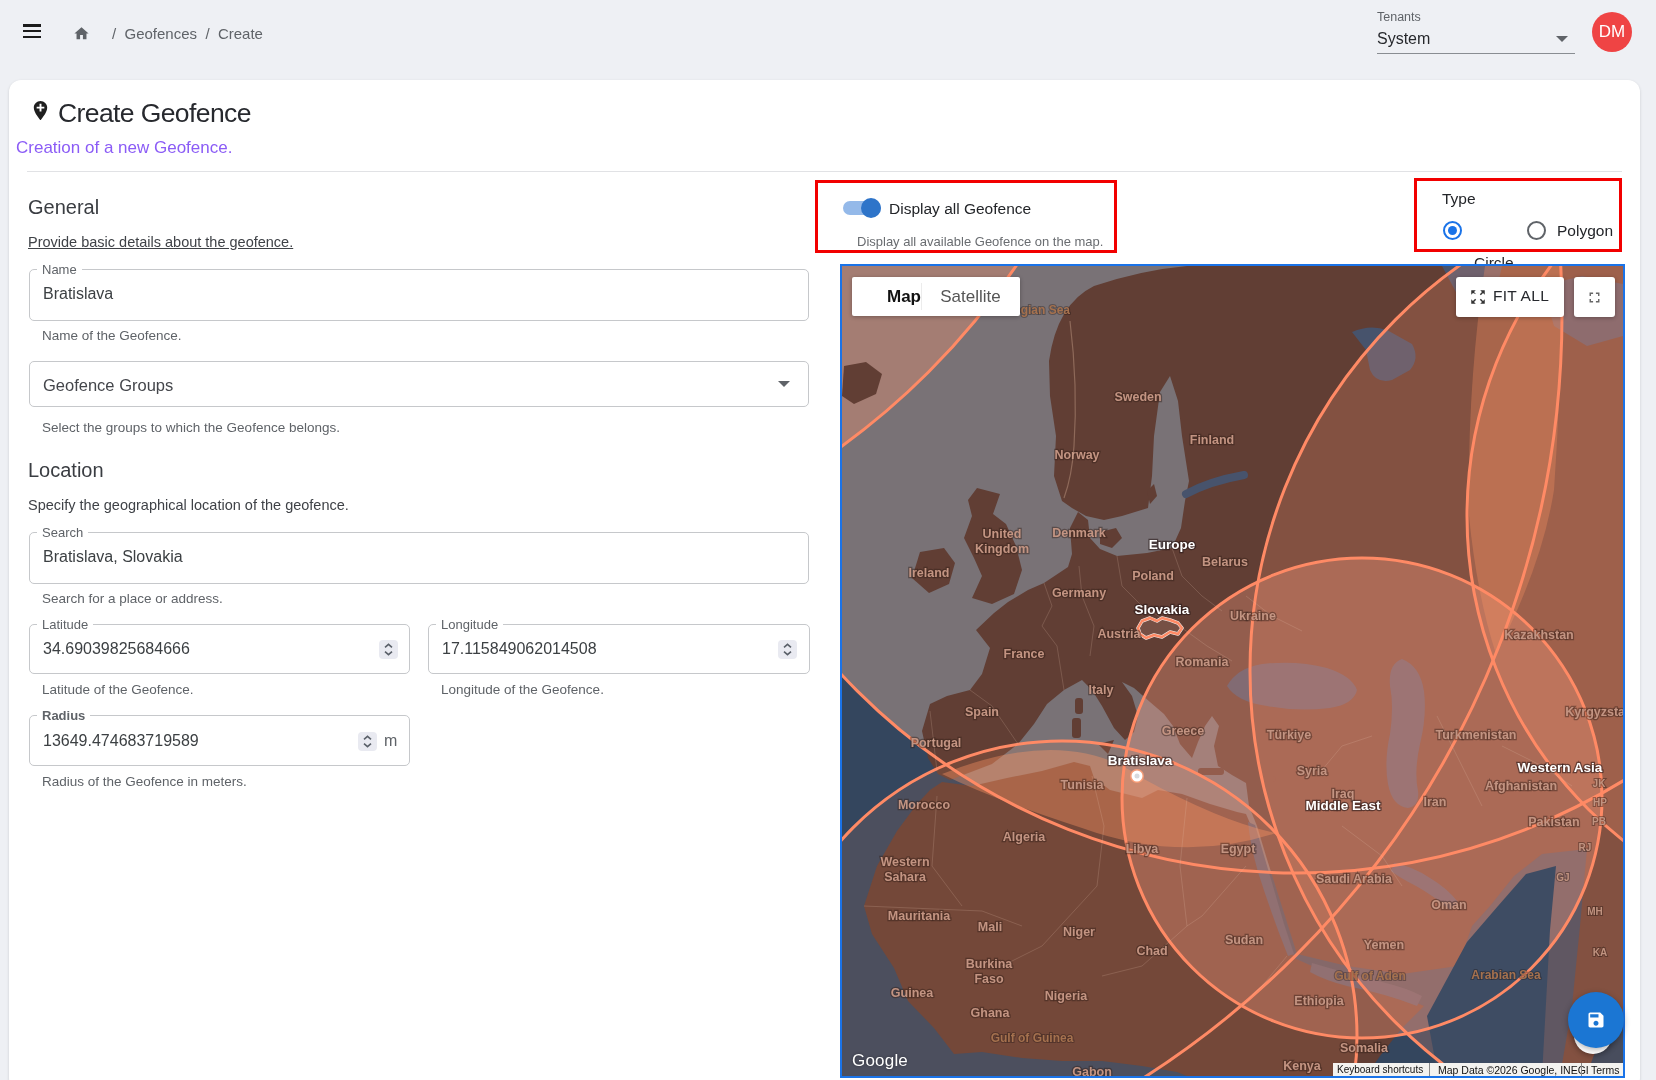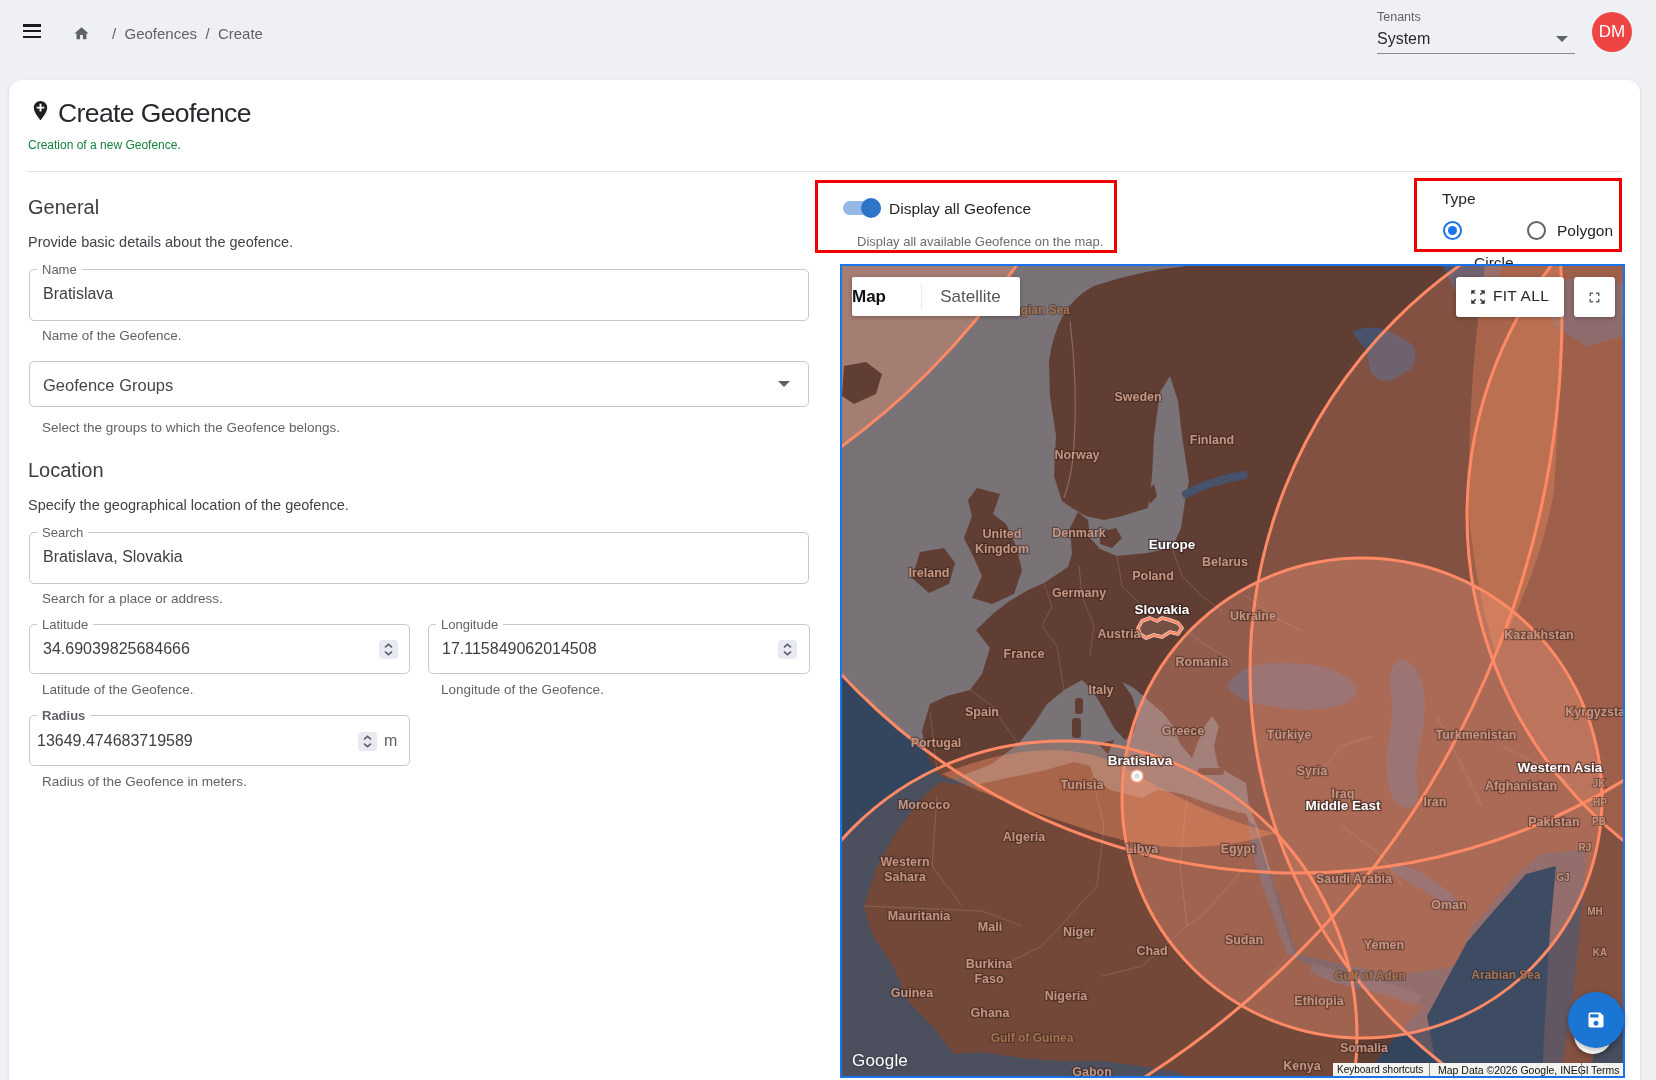--- a/index.html
+++ b/index.html
@@ -32,25 +32,25 @@
   <div class="abs" style="left:1377px;top:53px;width:198px;height:1px;background:#898d92;"></div>
   <div class="abs" style="left:1556px;top:36px;width:0;height:0;border-left:6px solid transparent;border-right:6px solid transparent;border-top:6px solid #5f6368;"></div>
   <div class="abs" style="left:1592px;top:12px;width:40px;height:40px;border-radius:50%;background:#ef4444;color:#fff;font-size:17px;text-align:center;line-height:40px;">DM</div>
 
   <div class="abs" style="left:9px;top:80px;width:1631px;height:1010px;background:#fff;border-radius:12px;box-shadow:0 1px 3px rgba(0,0,0,0.15);"></div>
 
   <svg class="abs" style="left:29px;top:99px;" width="23" height="23" viewBox="0 0 24 24">
       <path fill="#1f1f1f" d="M12 2C8.14 2 5 5.14 5 9c0 5.25 7 13 7 13s7-7.75 7-13c0-3.86-3.14-7-7-7zm4 8h-3v3h-2v-3H8V8h3V5h2v3h3v2z"></path>
     </svg>
   <div class="abs" style="left:58px;top:98px;font-size:26.5px;letter-spacing:-0.6px;color:#27292e;">Create Geofence</div>
-  <div class="abs" style="left:28px;top:138px;font-size:12px;color:#15803d;">Creation of a new Geofence.</div>
+  <div class="abs" style="left:16px;top:138px;font-size:17px;color:#8b5cf6;">Creation of a new Geofence.</div>
   <div class="abs" style="left:27px;top:171px;width:1595px;height:1px;background:#e1e2e5;"></div>
 
   <div class="h20" style="left:28px;top:196px;">General</div>
-  <div class="sub" style="left:28px;top:234px;">Provide basic details about the geofence.</div>
+  <div class="sub" style="left:28px;top:234px;text-decoration:underline;">Provide basic details about the geofence.</div>
 
   <div class="fieldbox" style="left:29px;top:269px;width:780px;height:52px;"></div>
   <div class="flabel" style="left:37px;top:262px;">Name</div>
   <div class="fvalue" style="left:43px;top:285px;">Bratislava</div>
   <div class="fhelp" style="left:42px;top:328px;">Name of the Geofence.</div>
 
   <div class="fieldbox" style="left:29px;top:361px;width:780px;height:46px;"></div>
   <div class="abs" style="left:43px;top:376px;font-size:16.5px;color:#44464b;">Geofence Groups</div>
   <div class="abs" style="left:778px;top:381px;width:0;height:0;border-left:6px solid transparent;border-right:6px solid transparent;border-top:6px solid #5f6368;"></div>
   <div class="fhelp" style="left:42px;top:420px;">Select the groups to which the Geofence belongs.</div>
@@ -77,21 +77,21 @@
   <div class="spin" style="left:778px;top:640px;"></div>
   <svg class="abs" style="left:782px;top:643px;" width="11" height="13" viewBox="0 0 11 13">
       <path d="M2 4.4 5.5 1.4 9 4.4M2 8.6 5.5 11.6 9 8.6" fill="none" stroke="#5a6069" stroke-width="1.6"></path>
     </svg>
 
   <div class="fhelp" style="left:42px;top:682px;">Latitude of the Geofence.</div>
   <div class="fhelp" style="left:441px;top:682px;">Longitude of the Geofence.</div>
 
   <div class="fieldbox" style="left:29px;top:715px;width:381px;height:51px;"></div>
   <div class="flabel" style="left:37px;top:708px;font-weight:bold;">Radius</div>
-  <div class="fvalue" style="left:37px;top:732px;">13649.474683719589</div>
+  <div class="fvalue" style="left:43px;top:732px;">13649.474683719589</div>
   <div class="spin" style="left:358px;top:732px;"></div>
   <svg class="abs" style="left:362px;top:735px;" width="11" height="13" viewBox="0 0 11 13">
       <path d="M2 4.4 5.5 1.4 9 4.4M2 8.6 5.5 11.6 9 8.6" fill="none" stroke="#5a6069" stroke-width="1.6"></path>
     </svg>
   <div class="abs" style="left:384px;top:732px;font-size:16px;color:#5f6368;">m</div>
   <div class="fhelp" style="left:42px;top:774px;">Radius of the Geofence in meters.</div>
 
   <div class="abs" style="left:815px;top:180px;width:302px;height:73px;border:3px solid #f20000;"></div>
   <div class="abs" style="left:843px;top:201px;width:38px;height:14px;border-radius:7px;background:#94b9e9;"></div>
   <div class="abs" style="left:861px;top:198px;width:20px;height:20px;border-radius:50%;background:#2e74c9;"></div>
@@ -253,21 +253,21 @@
             <path d="M595,450 L620,500 L640,540"></path>
             <path d="M660,480 L700,500 L730,520"></path>
             <path d="M500,560 L540,590 L560,620"></path>
           </g>
           <path d="M228,55 Q236,120 232,180 Q230,210 222,232" stroke="rgba(225,185,160,0.35)" stroke-width="1.2" fill="none"></path>
         </g>
 </svg>
   </div>
 
   <div class="abs" style="left:852px;top:277px;width:168px;height:39px;background:#fff;border-radius:2px;box-shadow:0 1px 4px rgba(0,0,0,0.3);"></div>
-  <div class="abs" style="left:852px;top:277px;width:69px;height:39px;font-size:17px;color:#111;font-weight:700;text-align:left;line-height:39px;">Map</div>
+  <div class="abs" style="left:852px;top:277px;width:69px;height:39px;font-size:17px;color:#111;font-weight:700;text-align:right;line-height:39px;">Map</div>
   <div class="abs" style="left:921px;top:283px;width:1px;height:27px;background:#ececec;"></div>
   <div class="abs" style="left:921px;top:277px;width:99px;height:39px;font-size:17px;color:#565656;text-align:center;line-height:39px;">Satellite</div>
 
   <div class="abs" style="left:1456px;top:277px;width:108px;height:40px;background:#fff;border-radius:3px;box-shadow:0 1px 4px rgba(0,0,0,0.3);"></div>
   <svg class="abs" style="left:1469px;top:288px;" width="18" height="18" viewBox="0 0 24 24">
       <path fill="#333" d="M15 3l2.3 2.3-2.89 2.87 1.42 1.42L18.7 6.7 21 9V3h-6zM3 9l2.3-2.3 2.87 2.89 1.42-1.42L5.3 6.7 3 9zm0 0V3h6L6.7 5.3 9.59 8.17 8.17 9.59 5.3 6.7 3 9zm6 12l-2.3-2.3 2.89-2.87-1.42-1.42L5.3 17.3 3 15v6h6zm12-6l-2.3 2.3-2.87-2.89-1.42 1.42 2.89 2.87L15 21h6v-6z"></path>
     </svg>
   <div class="abs" style="left:1493px;top:287px;font-size:15.5px;color:#27292e;letter-spacing:0.3px;">FIT ALL</div>
 
   <div class="abs" style="left:1574px;top:277px;width:41px;height:40px;background:#fff;border-radius:3px;box-shadow:0 1px 4px rgba(0,0,0,0.3);"></div>

